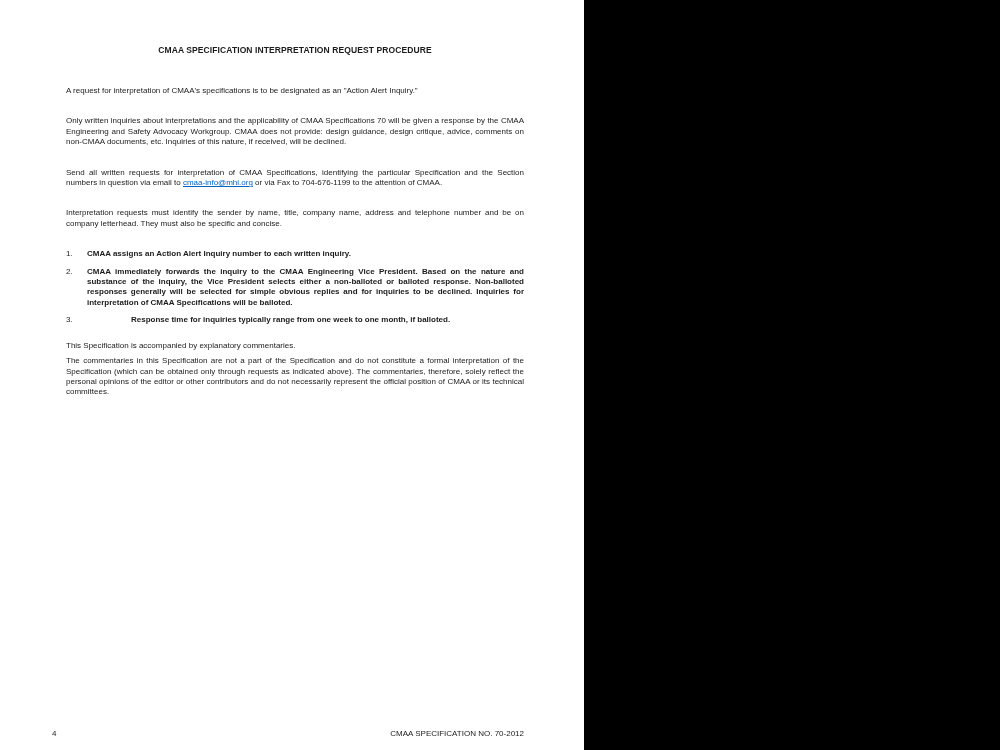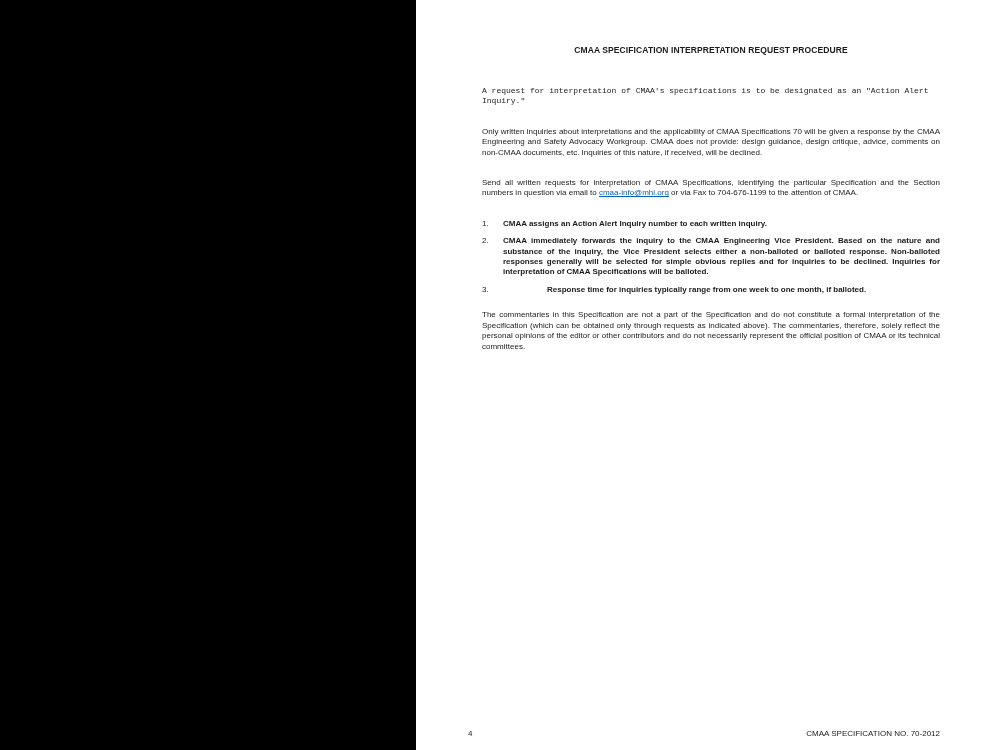--- a/index.html
+++ b/index.html
@@ -9,21 +9,21 @@
     height: 750px;
     background: #000000;
     overflow: hidden;
     font-family: "Liberation Sans", sans-serif;
   }
   .viewport {
     width: 1000px;
     height: 750px;
     background: #000000;
     display: flex;
-    justify-content: flex-end;
+    justify-content: flex-start;
   }
   .doc-page {
     width: 584px;
     height: 750px;
     background: #ffffff;
     position: relative;
     box-sizing: border-box;
     padding: 45px 60px 0 66px;
     color: #1b1b1b;
   }
@@ -36,21 +36,20 @@
     line-height: 11px;
   }
   .para {
     font-size: 8px;
     line-height: 10.4px;
     text-align: justify;
     margin: 0 0 20px 0;
   }
   .para.single {
     text-align: left;
-    font-family: Liberation Mono, monospace;
   }
   .email-link {
     color: #0563c1;
     text-decoration: underline;
     cursor: pointer;
   }
   .proc-list {
     margin: 0 0 15px 0;
     padding: 0;
   }
@@ -94,37 +93,39 @@
   <div class="doc-page">
 
     <h1 class="doc-title">CMAA SPECIFICATION INTERPRETATION REQUEST PROCEDURE</h1>
 
     <p class="para single">A request for interpretation of CMAA's specifications is to be designated as an "Action Alert Inquiry."</p>
 
     <p class="para">Only written inquiries about interpretations and the applicability of CMAA Specifications 70 will be given a response by the CMAA Engineering and Safety Advocacy Workgroup. CMAA does not provide: design guidance, design critique, advice, comments on non-CMAA documents, etc. Inquiries of this nature, if received, will be declined.</p>
 
     <p class="para"><span>Send all written requests for interpretation of CMAA Specifications, identifying the particular Specification and the Section numbers in question via email to </span><a class="email-link">cmaa-info@mhi.org</a><span> or via Fax to 704-676-1199 to the attention of CMAA.</span></p>
 
+    <p class="para">Interpretation requests must identify the sender by name, title, company name, address and telephone number and be on company letterhead. They must also be specific and concise.</p>
 
 
     <div class="proc-list">
       <div class="proc-item">
         <span class="proc-num">1.</span>
         <span class="proc-text" style="text-align:left;">CMAA assigns an Action Alert Inquiry number to each written inquiry.</span>
       </div>
       <div class="proc-item">
         <span class="proc-num">2.</span>
         <span class="proc-text">CMAA immediately forwards the inquiry to the CMAA Engineering Vice President.  Based on the nature and substance of the inquiry, the Vice President selects either a non-balloted or balloted response.  Non-balloted responses generally will be selected for simple obvious replies and for inquiries to be declined. Inquiries for interpretation of CMAA Specifications will be balloted.</span>
       </div>
       <div class="proc-item">
         <span class="proc-num">3.</span>
         <span class="proc-text" style="text-align:left;margin-left:44px;">Response time for inquiries typically range from one week to one month, if balloted.</span>
       </div>
     </div>
 
+    <p class="para closing-1">This Specification is accompanied by explanatory commentaries.</p>
 
     <p class="para closing-2">The commentaries in this Specification are not a part of the Specification and do not constitute a formal interpretation of the Specification (which can be obtained only through requests as indicated above). The commentaries, therefore, solely reflect the personal opinions of the editor or other contributors and do not necessarily represent the official position of CMAA or its technical committees.</p>
 
     <div class="page-footer">
       <span>4</span>
       <span>CMAA SPECIFICATION NO. 70-2012</span>
     </div>
 
   </div>
 </div>

